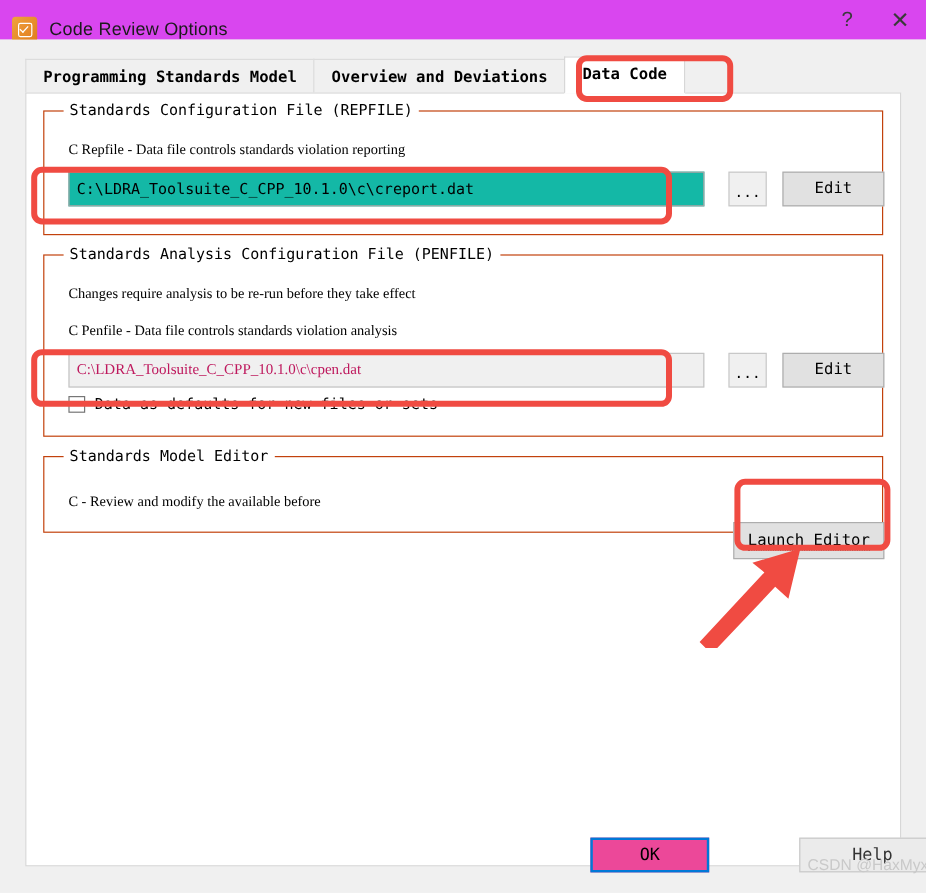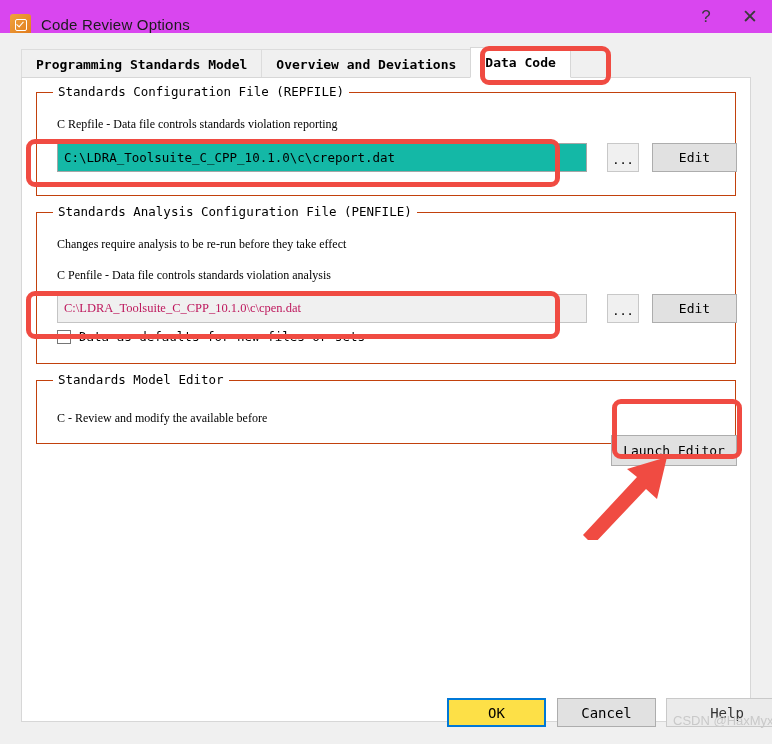--- a/index.html
+++ b/index.html
@@ -238,21 +238,22 @@
     box-sizing: border-box;
     display: flex;
     align-items: center;
     justify-content: center;
     font-family: "DejaVu Sans Mono", monospace;
     font-size: 14px;
     color: #000;
   }
   .bottom-btn.default {
     border: 2px solid #0078d7;
-    background: #fde047;
+    background: #ec4899;
+    margin-left: 45px;
   }
   .bottom-btn.disabled { color: #333; background: #ebebeb; border-color: #c9c9c9; }
 
   
   .anno {
     position: absolute;
     border: 5px solid #f04b42;
     border-radius: 9px;
     box-sizing: border-box;
     pointer-events: none;
@@ -334,23 +335,20 @@
       <div class="btn focused" style="left:574px; top:18px; width:126px; height:31px;margin-top:36px;">
         <span class="lbl">Launch Editor</span>
       </div>
     </div>
 
   </div>
 
   <div class="bottom-btn default" style="left:447px; top:665px; width:99px;">
     <span>OK</span>
   </div>
-  <div class="bottom-btn" style="left:557px; top:665px; width:99px;">
-    <span>Cancel</span>
-  </div>
   <div class="bottom-btn disabled" style="left:666px; top:665px; width:122px;">
     <span>Help</span>
   </div>
 
 </div>
 
 <div class="anno" style="left:480px; top:46px; width:131px; height:39px;"></div>
 
 <div class="anno" style="left:26px; top:139px; width:534px; height:48px;"></div>
 

